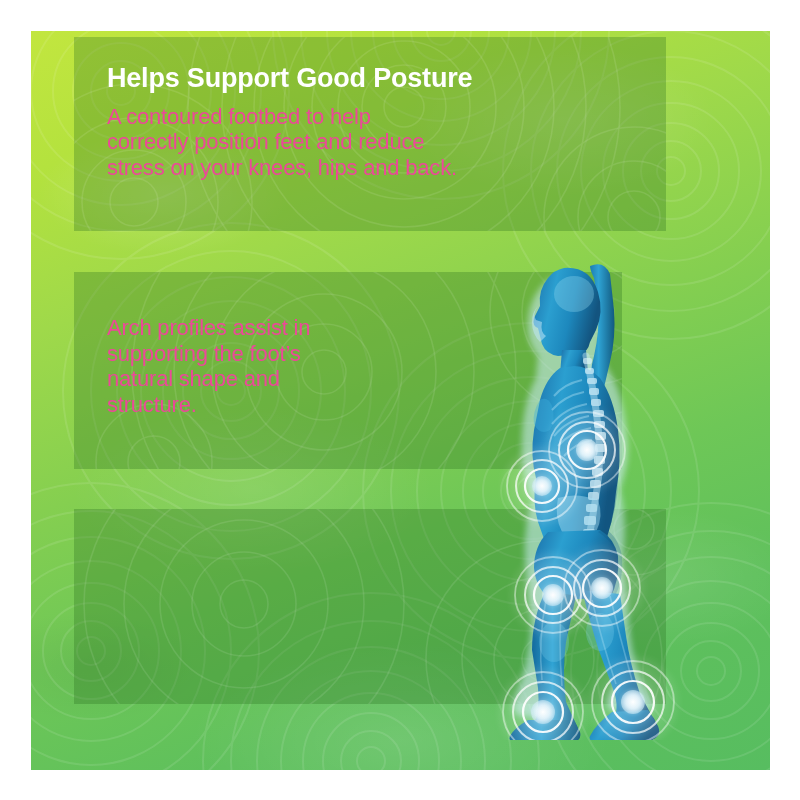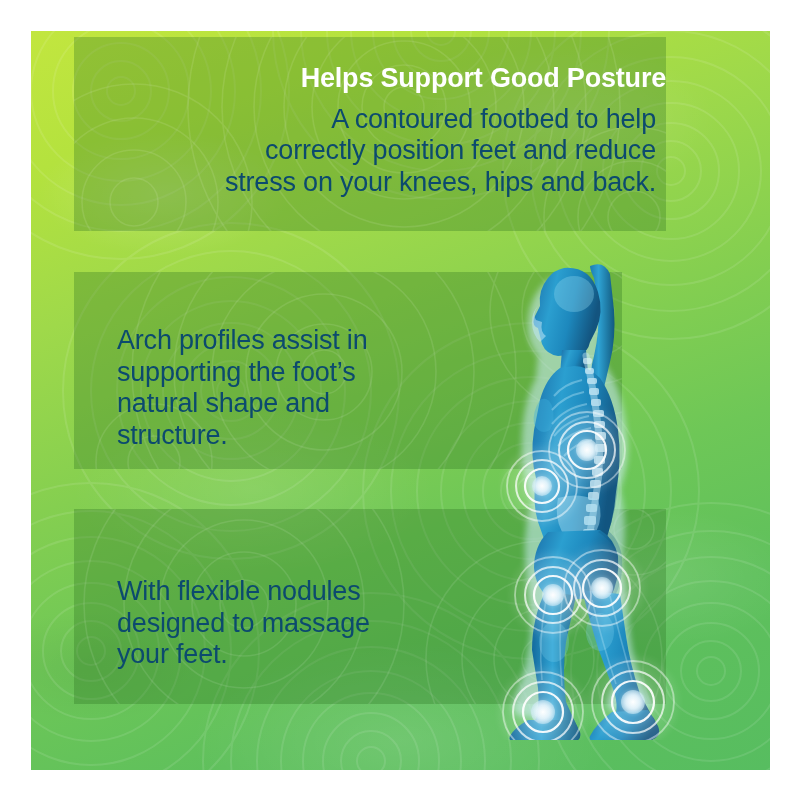--- a/index.html
+++ b/index.html
@@ -84,32 +84,32 @@
   .panel-title {
     margin: 0;
     padding: 0;
     color: #ffffff;
     font-size: 27px;
     font-weight: bold;
     letter-spacing: -0.2px;
     line-height: 1.1;
   }
   .panel-body {
-    margin: 10px;
+    margin: 0;
     padding: 0;
-    color: #0c4a6e;
-    font-size: 27px;
+    color: #ec4899;
+    font-size: 22px;
     font-weight: normal;
     line-height: 1.17;
     letter-spacing: -0.2px;
     white-space: pre-line;
   }
 
   
-  #panel-1 .panel-text { padding: 27px 0 0 26px; text-align: right; }
+  #panel-1 .panel-text { padding: 27px 0 0 33px; }
   #panel-1 .panel-body { margin-top: 10px; }
 
   
   #panel-2 .panel-text { padding: 43px 0 0 33px; }
 
   
   #panel-3 .panel-text { padding: 57px 0 0 33px; }
 
   
   #figure-layer {
@@ -229,25 +229,20 @@
           <circle cx="170" cy="95" r="120"></circle>
         <circle cx="170" cy="95" r="160"></circle>
         <circle cx="470" cy="150" r="22"></circle>
           <circle cx="470" cy="150" r="50"></circle>
         <circle cx="470" cy="150" r="82"></circle>
           <circle cx="470" cy="150" r="118"></circle>
         <circle cx="560" cy="20" r="20"></circle>
           <circle cx="560" cy="20" r="46"></circle>
       </g>
     </svg>
-    <div class="panel-text">
-      <p class="panel-body">With flexible nodules
-designed to massage
-your feet.</p>
-    </div>
   </div>
 
   <div id="figure-layer">
     <svg width="230" height="490" viewBox="0 0 230 490" aria-hidden="true">
       <defs>
         <linearGradient id="bodyGrad" x1="0" y1="0" x2="1" y2="0.3">
           <stop offset="0%" stop-color="#1b6fa8"></stop>
           <stop offset="35%" stop-color="#2b9fd0"></stop>
           <stop offset="65%" stop-color="#1d88bd"></stop>
           <stop offset="100%" stop-color="#13547f"></stop>

